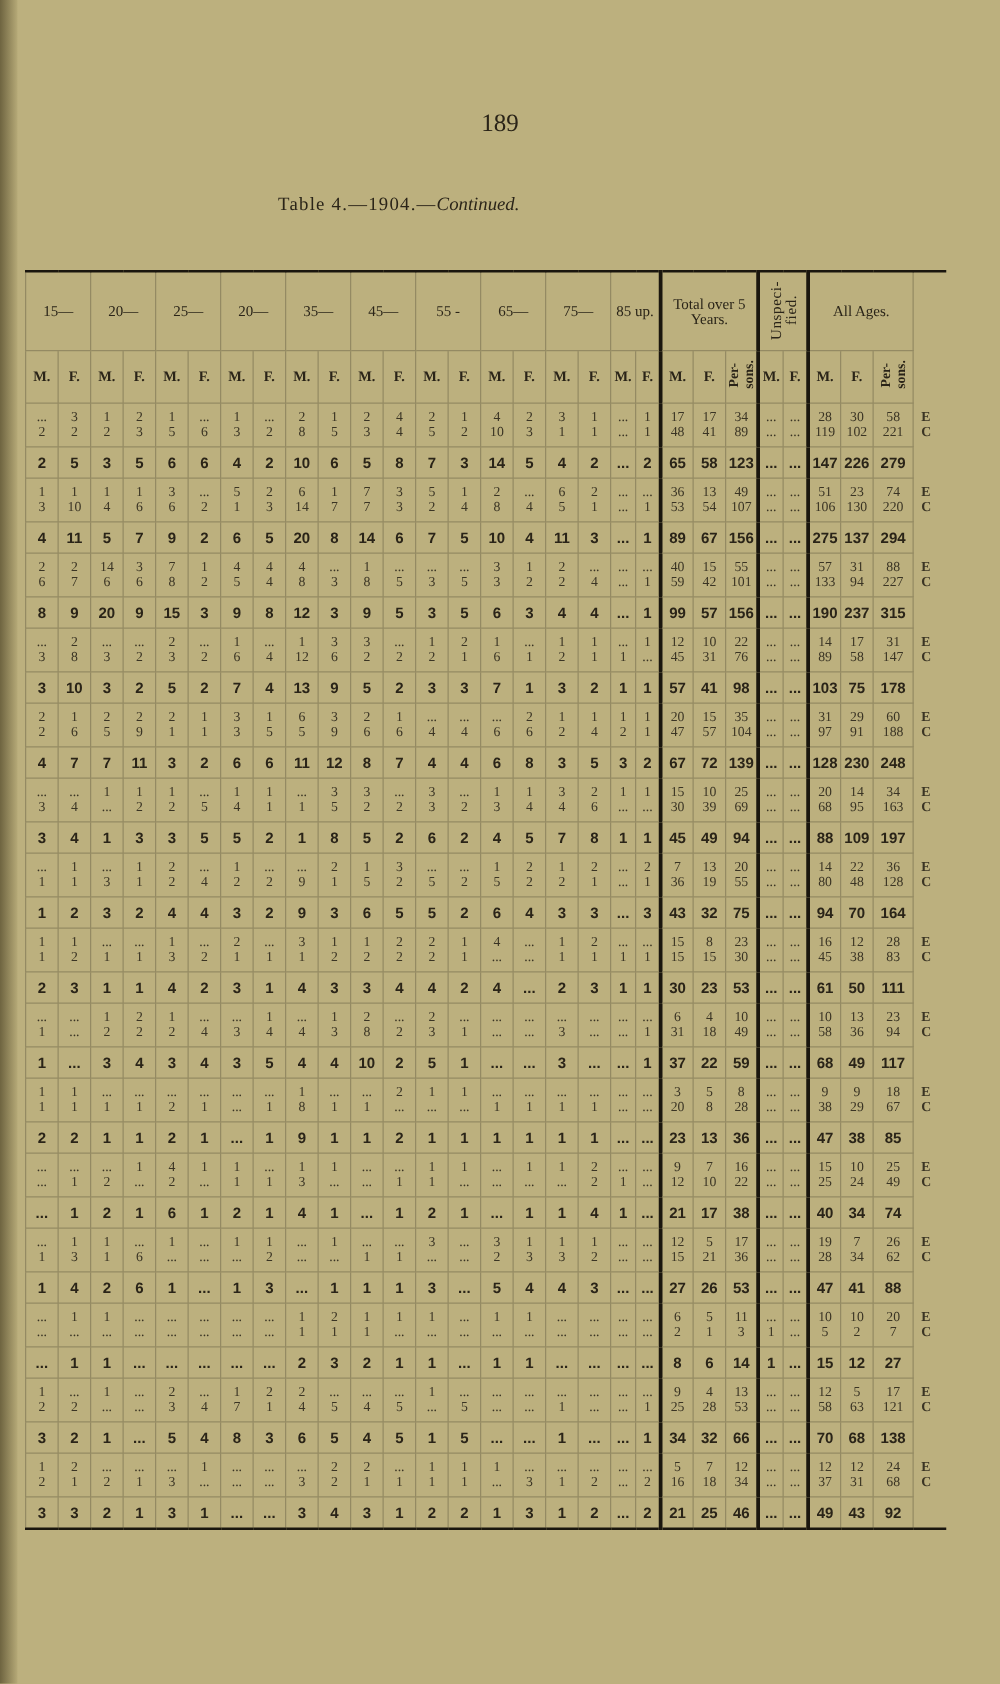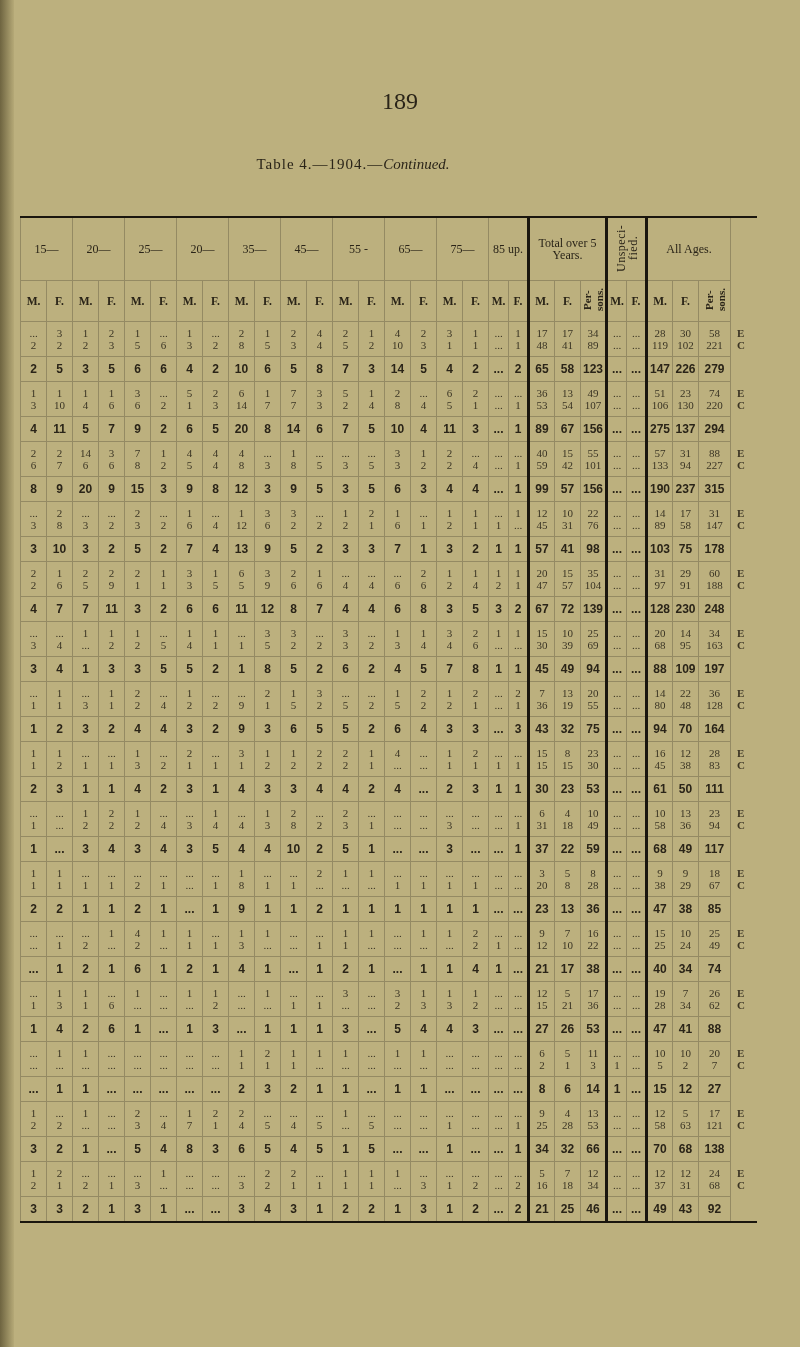--- a/index.html
+++ b/index.html
@@ -1,19 +1,19 @@
 <!DOCTYPE html>
 <html><head>
 <meta charset="utf-8">
 <style>
   html,body{margin:0;padding:0;}
   body{width:800px;height:1347px;background:#bcb07e;font-family:"Liberation Serif","DejaVu Serif",serif;color:#2a2418;position:relative;overflow:hidden;}
   .page-edge{position:absolute;left:0;top:0;width:14px;height:1347px;background:linear-gradient(to right,#6e6440,#b5a977);}
-  .page-num{position:absolute;top:88px;left:0;width:800px;text-align:center;font-size:24px;}
-  .caption{position:absolute;top:156px;left:0;width:638px;text-align:center;font-size:15px;letter-spacing:1px;padding-left:34px;}
+  .page-num{position:absolute;top:88px;left:0;width:800px;text-align:center;font-size:20px;}
+  .caption{position:absolute;top:156px;left:0;width:638px;text-align:center;font-size:15px;letter-spacing:1px;}
   .caption i{font-style:italic;letter-spacing:0;}
   table{position:absolute;left:20px;top:168px;border-collapse:collapse;table-layout:fixed;margin-top:48px;}
   td,th{border:1px solid #948a63;text-align:center;padding:0;font-weight:normal;font-size:11.5px;line-height:12px;overflow:hidden;}
   .top-rule{border-top:2px solid #1a160e;}
   .grp th{height:60px;font-size:12px;}
   .sub th{height:38px;font-size:11.5px;font-weight:bold;}
   .thick-l{border-left:3px solid #1a160e !important;}
   .rot{writing-mode:vertical-rl;transform:rotate(180deg);font-size:11px;display:inline-block;}
   .vert-head{writing-mode:vertical-rl;transform:rotate(180deg);font-size:12px;display:inline-block;letter-spacing:0.5px;}
   tr.ec td{height:34px;font-size:11px;color:#3a3424;}

